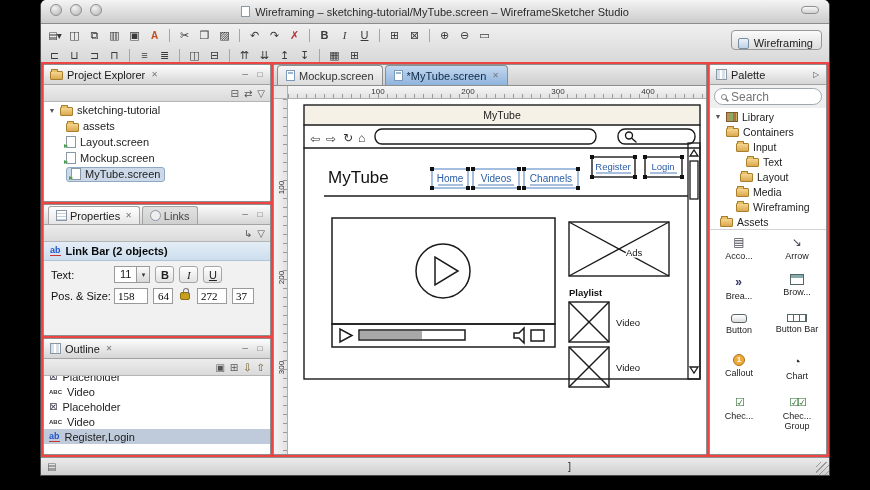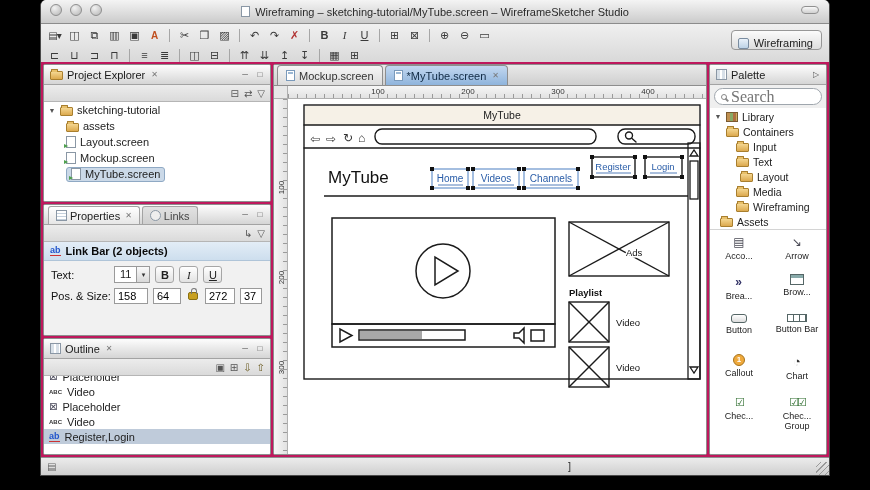--- a/index.html
+++ b/index.html
@@ -19,21 +19,21 @@
   .tbsep{width:1px;height:13px;background:#A6A6A6;margin:0 4px}
   [data-name="delete-button"]{color:#B03030;font-weight:bold}
   [data-name="export-pdf-button"]{color:#C05020;font-weight:bold;font-size:10px}
   [data-name="bold-button"]{font-weight:bold}
   [data-name="italic-button"]{font-style:italic;font-family:"Liberation Serif",serif}
   [data-name="underline-button"]{text-decoration:underline}
   [data-name="new-wireframe-button"]{font-size:10px;letter-spacing:-1px}
   .persp{position:absolute;right:7px;top:6px;display:flex;align-items:flex-end;gap:5px;height:20px;padding:0 8px 0 6px;border:1px solid #979797;border-radius:4px;background:linear-gradient(#FBFBFB,#DEDEDE);font-size:11px}
   .persp-ico{width:11px;height:11px;border:1px solid #7A8CA0;background:linear-gradient(#EAF2FA,#BDD2E6);border-radius:2px}
   
-  .main{position:absolute;top:62px;left:0;right:0;bottom:18px;display:flex;gap:2px;padding:2px;background:#be185d}
+  .main{position:absolute;top:62px;left:0;right:0;bottom:18px;display:flex;gap:2px;padding:2px;background:#ef4444}
   .col-left{width:228px;display:flex;flex-direction:column;gap:2px}
   .col-center{flex:1;display:flex}
   .col-right{width:118px;display:flex}
   .panel{border:1px solid #8E8E8E;border-radius:2px;background:#EFEFEF;display:flex;flex-direction:column;overflow:hidden}
   .phead{height:20px;background:linear-gradient(#FDFDFD,#D5D5D5);border-bottom:1px solid #A3A3A3;display:flex;align-items:center;padding:0 4px;gap:4px;flex:none}
   .ptitle{display:flex;align-items:center;gap:4px;font-size:11px;color:#1A1A1A;padding:0 2px}
   .tabclose{font-size:8px;color:#777;margin-left:2px}
   .pbtns{margin-left:auto;display:flex;gap:3px;font-size:8px;color:#555}
   .pbtn{width:12px;text-align:center}
   .ploc{height:17px;background:linear-gradient(#ECECEC,#DADADA);border-bottom:1px solid #B5B5B5;display:flex;justify-content:flex-end;align-items:center;gap:5px;padding:0 5px;font-size:10px;color:#6A5A20;flex:none}
@@ -56,21 +56,21 @@
   .linkico{width:11px;height:11px;border-radius:50%;border:1px solid #8A97A5;background:#EEE;font-size:7px;display:flex;align-items:center;justify-content:center;color:#557}
   .props-body{background:#F1F1F1}
   .prophead{height:19px;background:linear-gradient(#E3EDF7,#CDDEEE);border-bottom:1px solid #AFC4D8;display:flex;align-items:center;gap:5px;padding:0 6px;font-weight:bold;color:#0A0A0A}
   .ab-ico{font-size:9px;font-weight:bold;color:#2255CC;border-bottom:1px solid #CC3333;line-height:9px}
   .prow{display:flex;align-items:center;gap:5px;padding:5px 7px 0 7px;white-space:nowrap;overflow:hidden}
   .plabel{width:58px;flex:none;color:#111}
   .combo{display:flex;border:1px solid #9A9A9A;background:#FFF;height:17px;align-items:stretch}
   .combo .val{padding:1px 5px;font-size:11px}
   .combo .arr{width:13px;background:linear-gradient(#FAFAFA,#D8D8D8);border-left:1px solid #9A9A9A;font-size:7px;display:flex;align-items:center;justify-content:center;color:#333}
   .fmtbtn{width:19px;height:17px;border:1px solid #A6A6A6;border-radius:3px;background:linear-gradient(#FFF,#E2E2E2);display:flex;align-items:center;justify-content:center;font-size:11px}
-  .field{height:16px;border:1px solid #9A9A9A;background:#FFF;font-size:11px;padding:0 3px;font-family:Liberation Sans, sans-serif}
+  .field{height:16px;border:1px solid #9A9A9A;background:#FFF;font-size:11px;padding:0 3px;font-family:Liberation Serif, serif}
   .lock{position:relative;width:10px;height:8px;background:#C8A020;border:1px solid #8A7010;border-radius:2px;margin:0 2px 0 2px;flex:none}
   .lock::before{content:"";position:absolute;top:-5px;left:2px;width:4px;height:5px;border:1.5px solid #777;border-bottom:none;border-radius:3px 3px 0 0}
   
   .olist{margin-top:-7px}
   .orow{display:flex;align-items:center;gap:5px;height:15px;padding-left:5px;white-space:nowrap}
   .orow.selected{background:#BFCBDA}
   .ph-ico{font-size:10px;color:#445;line-height:10px}
   .abc-ico{font-size:6px;font-weight:bold;color:#333;letter-spacing:0}
   
   .editor{flex:1;border:1px solid #8E8E8E;border-radius:2px;background:#FFF;display:flex;flex-direction:column;overflow:hidden}
@@ -89,21 +89,21 @@
   .rulerv::after{content:"";position:absolute;top:0;bottom:0;right:0;width:4px;background:repeating-linear-gradient(#9A9A9A 0 1px,transparent 1px 9px)}
   .rv{position:absolute;left:0;width:14px;text-align:center;transform:rotate(-90deg);font-size:8px;color:#333}
   .canvas{flex:1;background:#FFF;position:relative;overflow:hidden}
   .canvas svg{position:absolute;left:0;top:0}
   
   .palette{flex:1}
   .palico{width:11px;height:11px;border:1px solid #8A97A5;background:repeating-linear-gradient(90deg,#D8E0E8 0 3px,#FFF 3px 5px)}
   .search{margin:3px 4px;height:17px;border:1px solid #9FA6AD;border-radius:9px;background:#FFF;display:flex;align-items:center;padding:0 6px;gap:4px}
   .mag{width:6px;height:6px;border:1.5px solid #888;border-radius:50%;position:relative;flex:none}
   .mag::after{content:"";position:absolute;width:4px;height:1.5px;background:#888;transform:rotate(45deg);right:-3px;bottom:-2px}
-  .search input{border:none;outline:none;width:80px;font-size:16px;color:#333;background:transparent;font-family:Liberation Serif, serif}
+  .search input{border:none;outline:none;width:80px;font-size:12px;color:#333;background:transparent;font-family:Liberation Sans, sans-serif}
   .ptree{background:#FFF;padding-top:1px}
   .ptree .trow2{height:15px;font-size:10.5px}
   .libico{width:12px;height:10px;border:1px solid #7A5A30;background:linear-gradient(90deg,#C09050 0 3px,#88AA66 3px 6px,#B07040 6px 9px,#C8B060 9px 12px);flex:none}
   .palitems{background:#FFF;border-top:1px solid #D4D4D4;flex:1;display:grid;grid-template-columns:1fr 1fr;grid-auto-rows:40px;padding-top:4px}
   .palitem{display:flex;flex-direction:column;align-items:center;gap:2px;font-size:9px;color:#222;text-align:center;line-height:10px;padding:0 2px}
   .pi-ico{height:15px;display:flex;align-items:center;justify-content:center;font-size:12px;color:#4A4A55}
   [data-name="breadcrumb-icon"]{font-weight:bold;letter-spacing:1px;color:#336}
   [data-name="browser-icon"]{width:14px;height:11px;border:1px solid #566;position:relative}
   [data-name="browser-icon"]::before{content:"";position:absolute;left:0;right:0;top:0;height:3px;background:#8AA}
   [data-name="button-widget-icon"]{width:16px;height:9px;border:1px solid #566;border-radius:3px;background:linear-gradient(#FFF,#DDD)}
@@ -269,21 +269,21 @@
               <span class="val" data-name="font-size-value">11</span>
               <span class="arr" data-name="chevron-down-icon">▾</span>
             </span>
             <span class="fmtbtn" style="font-weight:bold" data-name="bold-toggle-button">B</span>
             <span class="fmtbtn" style="font-style:italic;font-family:'Liberation Serif',serif" data-name="italic-toggle-button">I</span>
             <span class="fmtbtn" style="text-decoration:underline" data-name="underline-toggle-button">U</span>
           </div>
           <div class="prow" data-name="pos-size-row">
             <span class="plabel" data-name="pos-size-label">Pos. &amp; Size:</span>
             <input class="field" style="width: 34px;" data-name="x-field" value="158">
-            <input class="field" style="width: 28px;" data-name="y-field" value="64">
+            <input class="field" style="width: 20px; text-align: right;" data-name="y-field" value="64">
             <span class="lock" data-name="lock-aspect-icon"></span>
             <input class="field" style="width: 30px;" data-name="width-field" value="272">
             <input class="field" style="width: 22px;" data-name="height-field" value="37">
           </div>
         </div>
       </section>
 
       <section class="panel" style="flex:1" data-name="outline-panel">
         <div class="phead" data-name="outline-header">
           <span class="ptitle" data-name="tab-outline">
@@ -506,21 +506,21 @@
             <span data-name="palette-tree-label">Library</span>
           </div>
           <div class="trow2" style="padding-left:16px" data-name="palette-tree-containers">
             <span class="fold" data-name="folder-icon"></span>
             <span data-name="palette-tree-label">Containers</span>
           </div>
           <div class="trow2" style="padding-left:26px" data-name="palette-tree-input">
             <span class="fold" data-name="folder-icon"></span>
             <span data-name="palette-tree-label">Input</span>
           </div>
-          <div class="trow2" style="padding-left:26px" data-name="palette-tree-text">
+          <div class="trow2" style="padding-left:36px" data-name="palette-tree-text">
             <span class="fold" data-name="folder-icon"></span>
             <span data-name="palette-tree-label">Text</span>
           </div>
           <div class="trow2" style="padding-left:30px" data-name="palette-tree-layout">
             <span class="fold" data-name="folder-icon"></span>
             <span data-name="palette-tree-label">Layout</span>
           </div>
           <div class="trow2" style="padding-left:26px" data-name="palette-tree-media">
             <span class="fold" data-name="folder-icon"></span>
             <span data-name="palette-tree-label">Media</span>

